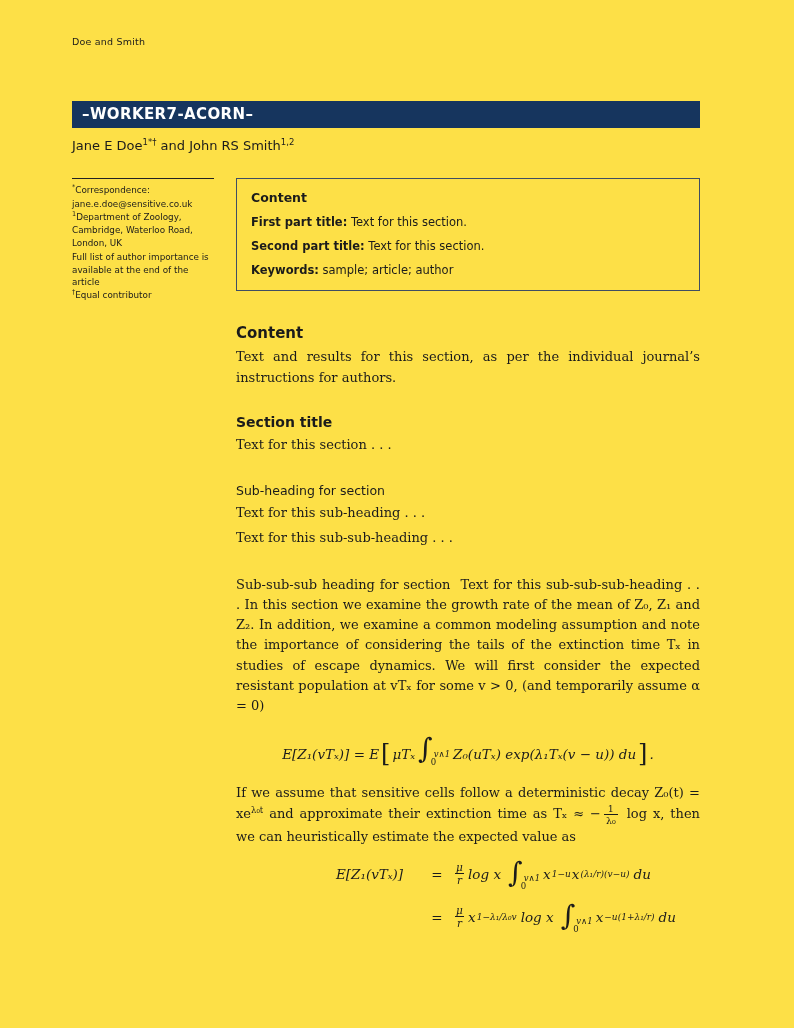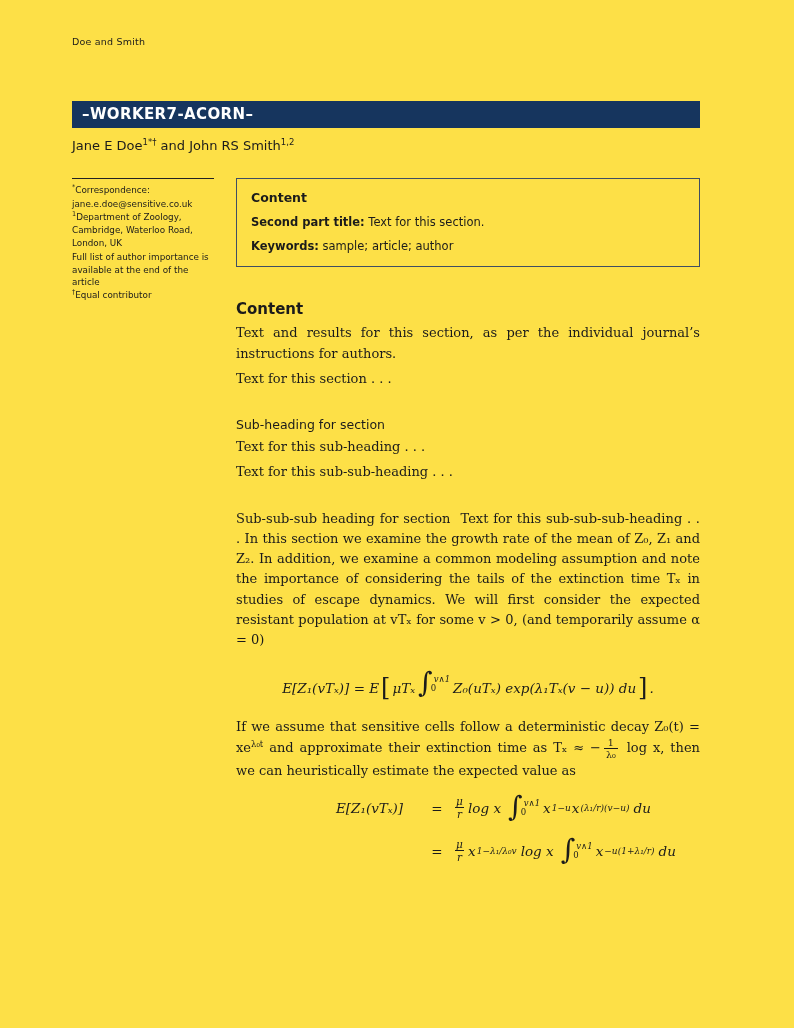--- a/index.html
+++ b/index.html
@@ -59,21 +59,21 @@
   .fun{margin-right:5px;}
   .frac{
     display:inline-flex;flex-direction:column;align-items:center;
     font-size:10.5px;line-height:1.2;vertical-align:middle;margin:0 3px;
   }
   .frac .d{border-top:1px solid currentColor;padding:0 2px;}
   .frac.small{font-size:9.5px;}
   .intwrap{display:inline-flex;align-items:center;margin:0 2px;}
   .int{font-style:normal;font-size:28px;line-height:1;transform:translateY(-1px);}
   .lims{
-    display:inline-flex;flex-direction:column;justify-content:center;
+    display:inline-flex;flex-direction:column;justify-content:flex-end;
     height:34px;font-size:8.5px;line-height:1;margin-left:1px;
   }
   .lims .lt{align-self:flex-start;}
   .lims .lb{align-self:flex-start;font-style:normal;margin-left:-3px;}
   .bg{font-style:normal;font-size:24px;font-weight:400;line-height:0;vertical-align:-2px;margin:0 1px;}
   .sup{font-size:9px;text-align:center;}
 </style>
 </head>
 <body>
 
@@ -98,27 +98,29 @@
       <div><sup></sup><span>London, UK</span></div>
       <div><sup></sup><span>Full list of author importance is</span></div>
       <div><sup></sup><span>available at the end of the article</span></div>
       <div><sup>†</sup><span>Equal contributor</span></div>
     </aside>
 
     <div class="main">
 
       <div class="abstract">
         <div class="abstract-heading">Content</div>
+        <div class="abstract-row"><b>First part title:</b><span> Text for this section.</span></div>
         <div class="abstract-row"><b>Second part title:</b><span> Text for this section.</span></div>
         <div class="abstract-row"><b>Keywords:</b><span> sample; article; author</span></div>
       </div>
 
       <div class="h-content">Content</div>
       <p class="body">Text and results for this section, as per the individual journal’s instructions for authors.</p>
 
+      <div class="h-section">Section title</div>
       <p class="body">Text for this section . . .</p>
 
       <div class="h-subsection">Sub-heading for section</div>
       <p class="body">Text for this sub-heading . . .</p>
 
       <p class="body">Text for this sub-sub-heading . . .</p>
 
       <p class="body par"><span class="runin">Sub-sub-sub heading for section</span><span class="runin-gap"></span><span>Text for this sub-sub-sub-heading . . . In this section we examine the growth rate of the mean of Z₀, Z₁ and Z₂. In addition, we examine a common modeling assumption and note the importance of considering the tails of the extinction time Tₓ in studies of escape dynamics. We will first consider the expected resistant population at vTₓ for some v &gt; 0, (and temporarily assume α = 0)</span></p>
 
       <div class="eqa"><span class="m">E[Z₁(vTₓ)] = E</span><span class="bg">[</span><span class="m">μTₓ</span><span class="intwrap">

